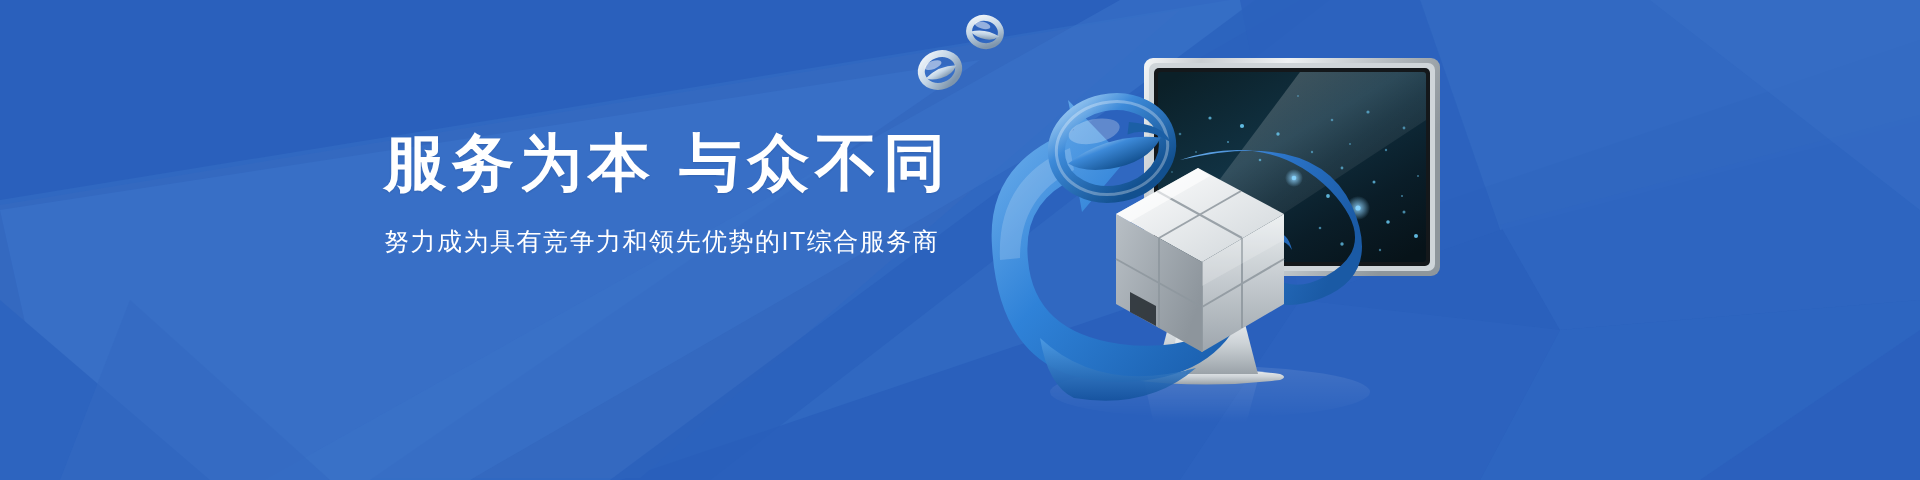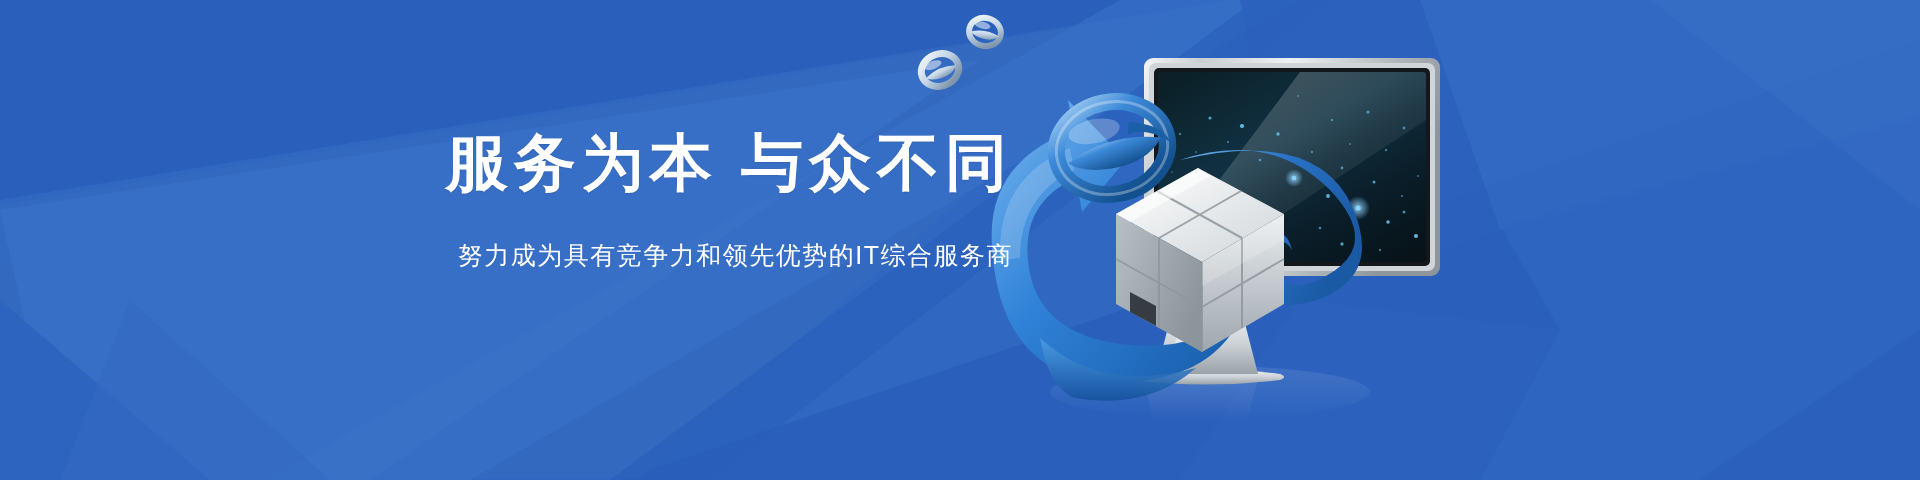--- a/index.html
+++ b/index.html
@@ -17,37 +17,37 @@
     overflow:hidden;
     background:#2a60bc;
   }
 
   
   .bg-poly { position:absolute; inset:0; width:100%; height:100%; }
 
   
   .copy {
     position:absolute;
-    left:373px;
+    left:384px;
     top:126px;
     width:640px;
-    text-align:right;
+    text-align:left;
     z-index:6;
   }
   .headline {
     color:#ffffff;
     font-size:62px;
     font-weight:bold;
     letter-spacing:6px;
     line-height:1.18;
     white-space:nowrap;
     text-shadow:0 1px 2px rgba(0,0,0,.10);
   }
   .subline {
-    margin-top:40px;
+    margin-top:26px;
     color:#ffffff;
     font-size:25px;
     font-weight:400;
     letter-spacing:1.5px;
     line-height:1.3;
     white-space:nowrap;
   }
 
   
   .art {

